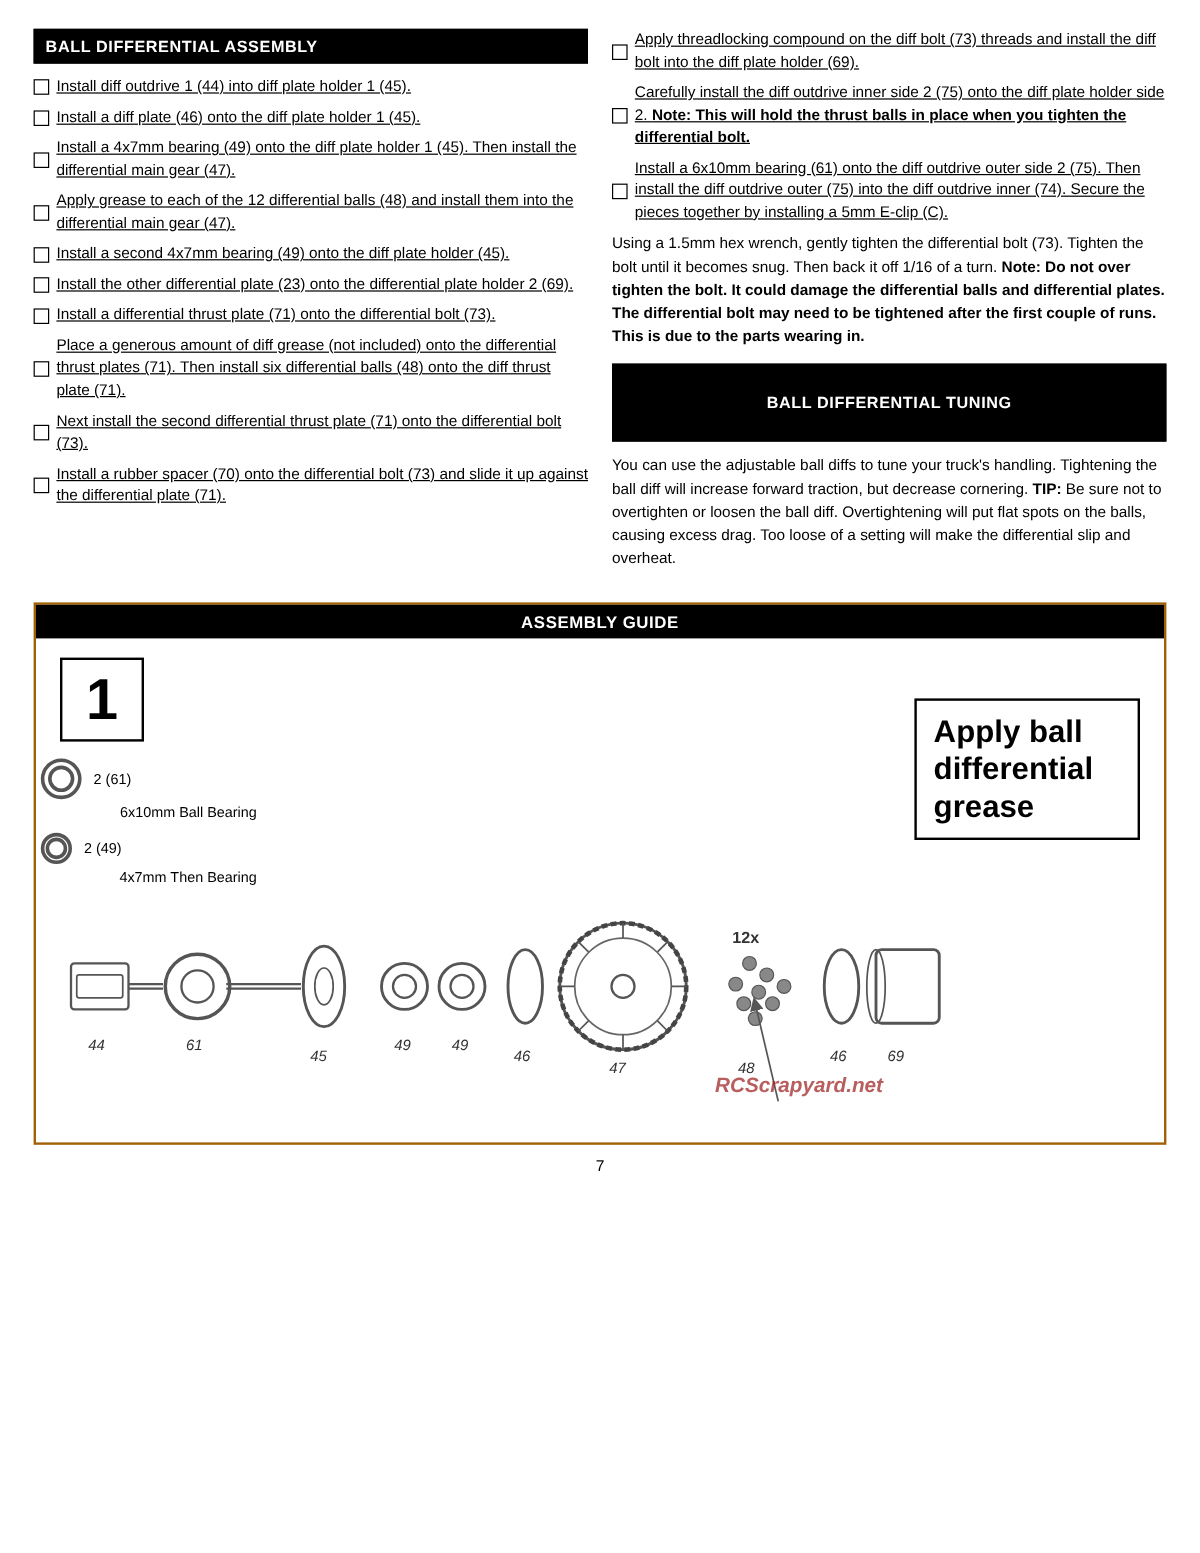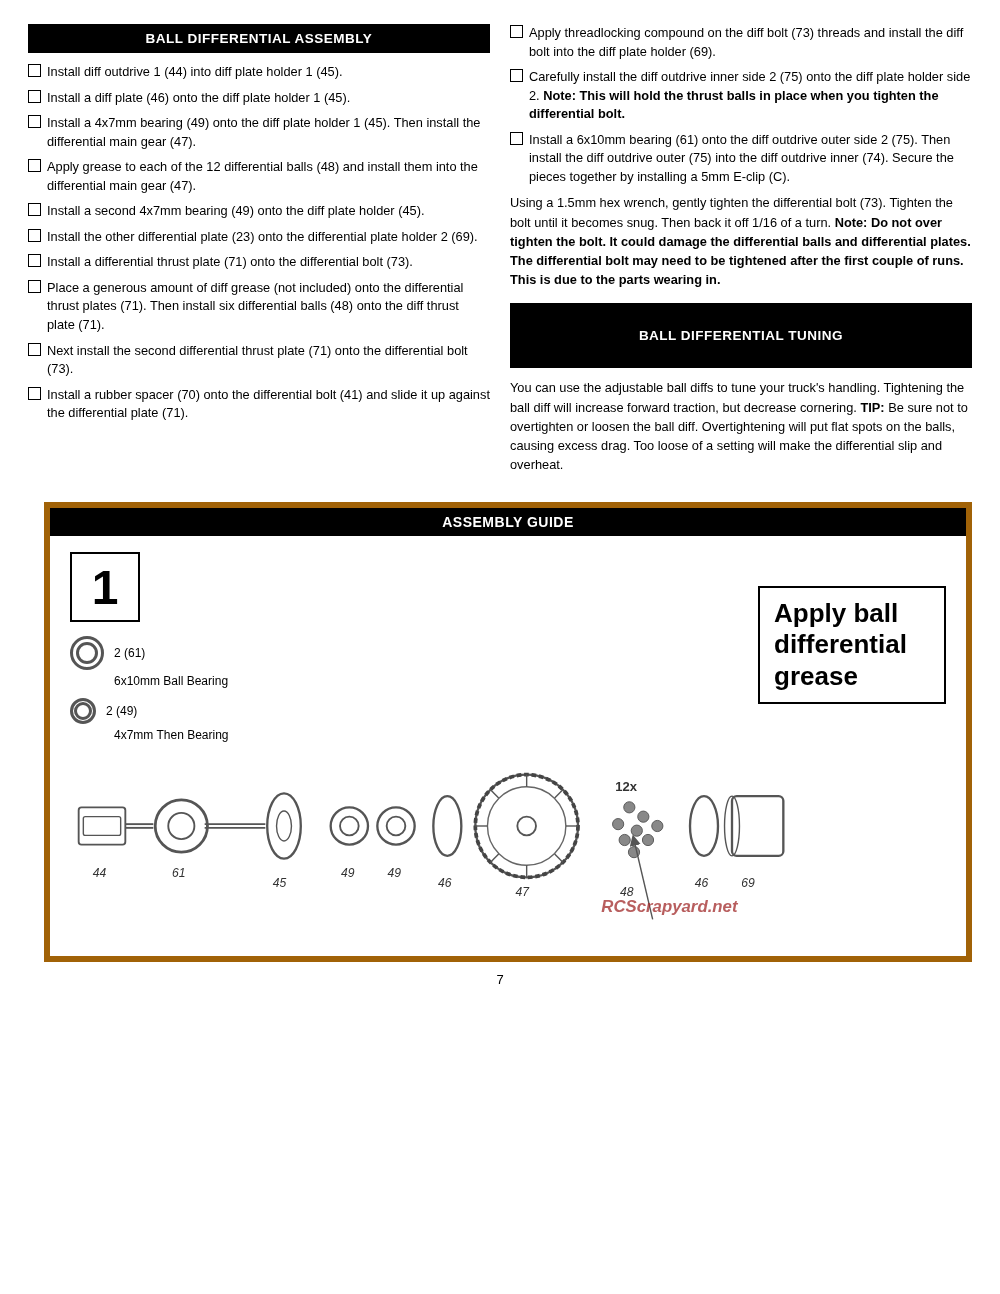--- a/index.html
+++ b/index.html
@@ -26,33 +26,33 @@
     }
     .left-col {
       flex: 1;
     }
     .right-col {
       flex: 1;
     }
     .section-header {
       background: #000;
       color: #fff;
-      text-align: center;
       font-weight: bold;
       font-size: 13.5px;
       padding: 5px 8px;
       border: 2px solid #000;
       letter-spacing: 0.5px;
       margin-bottom: 10px;
     }
     .instruction-item {
       display: flex;
-      align-items: flex-start;
+      align-items: center;
       margin-bottom: 7px;
       line-height: 1.45;
+      text-decoration: underline;
     }
     .checkbox {
       width: 13px;
       height: 13px;
       border: 1.5px solid #000;
       min-width: 13px;
       min-height: 13px;
       margin-right: 6px;
       margin-top: 1px;
       background: #fff;
@@ -64,23 +64,22 @@
       line-height: 1.45;
     }
     .bold-text { font-weight: bold; }
     .right-plain-text {
       font-size: 12.8px;
       line-height: 1.5;
       margin-bottom: 10px;
     }
     
     .assembly-section {
-      border: 6px solid #a16207;
+      border: 2px solid #a16207;
       margin-top: 4px;
-      margin-left: 16px;
     }
     .assembly-header {
       background: #000;
       color: #fff;
       text-align: center;
       font-weight: bold;
       font-size: 14px;
       padding: 6px 8px;
       letter-spacing: 0.5px;
     }
@@ -98,22 +97,23 @@
       justify-content: center;
       font-size: 48px;
       font-weight: bold;
       position: absolute;
       top: 16px;
       left: 20px;
     }
     .parts-list {
       position: absolute;
       top: 100px;
-      left: 20px;
+      left: 4px;
       width: 180px;
+      text-align: right;
     }
     .part-item {
       display: flex;
       align-items: center;
       margin-bottom: 8px;
     }
     .bearing-icon-large {
       width: 34px;
       height: 34px;
       border: 3px solid #555;
@@ -248,21 +248,21 @@
       <div class="instruction-item">
         <div class="checkbox"></div>
         <span class="instruction-text">Place a generous amount of diff grease (not included) onto the differential thrust plates (71). Then install six differential balls (48) onto the diff thrust plate (71).</span>
       </div>
       <div class="instruction-item">
         <div class="checkbox"></div>
         <span class="instruction-text">Next install the second differential thrust plate (71) onto the differential bolt (73).</span>
       </div>
       <div class="instruction-item">
         <div class="checkbox"></div>
-        <span class="instruction-text">Install a rubber spacer (70) onto the differential bolt (41) and slide it up against the differential plate (71).</span>
+        <span class="instruction-text">Install a rubber spacer (70) onto the differential bolt (73) and slide it up against the differential plate (71).</span>
       </div>
     </div>
 
     <div class="right-col">
 
       <div class="instruction-item">
         <div class="checkbox"></div>
         <span class="instruction-text">Apply threadlocking compound on the diff bolt (73) threads and install the diff bolt into the diff plate holder (69).</span>
       </div>
 

